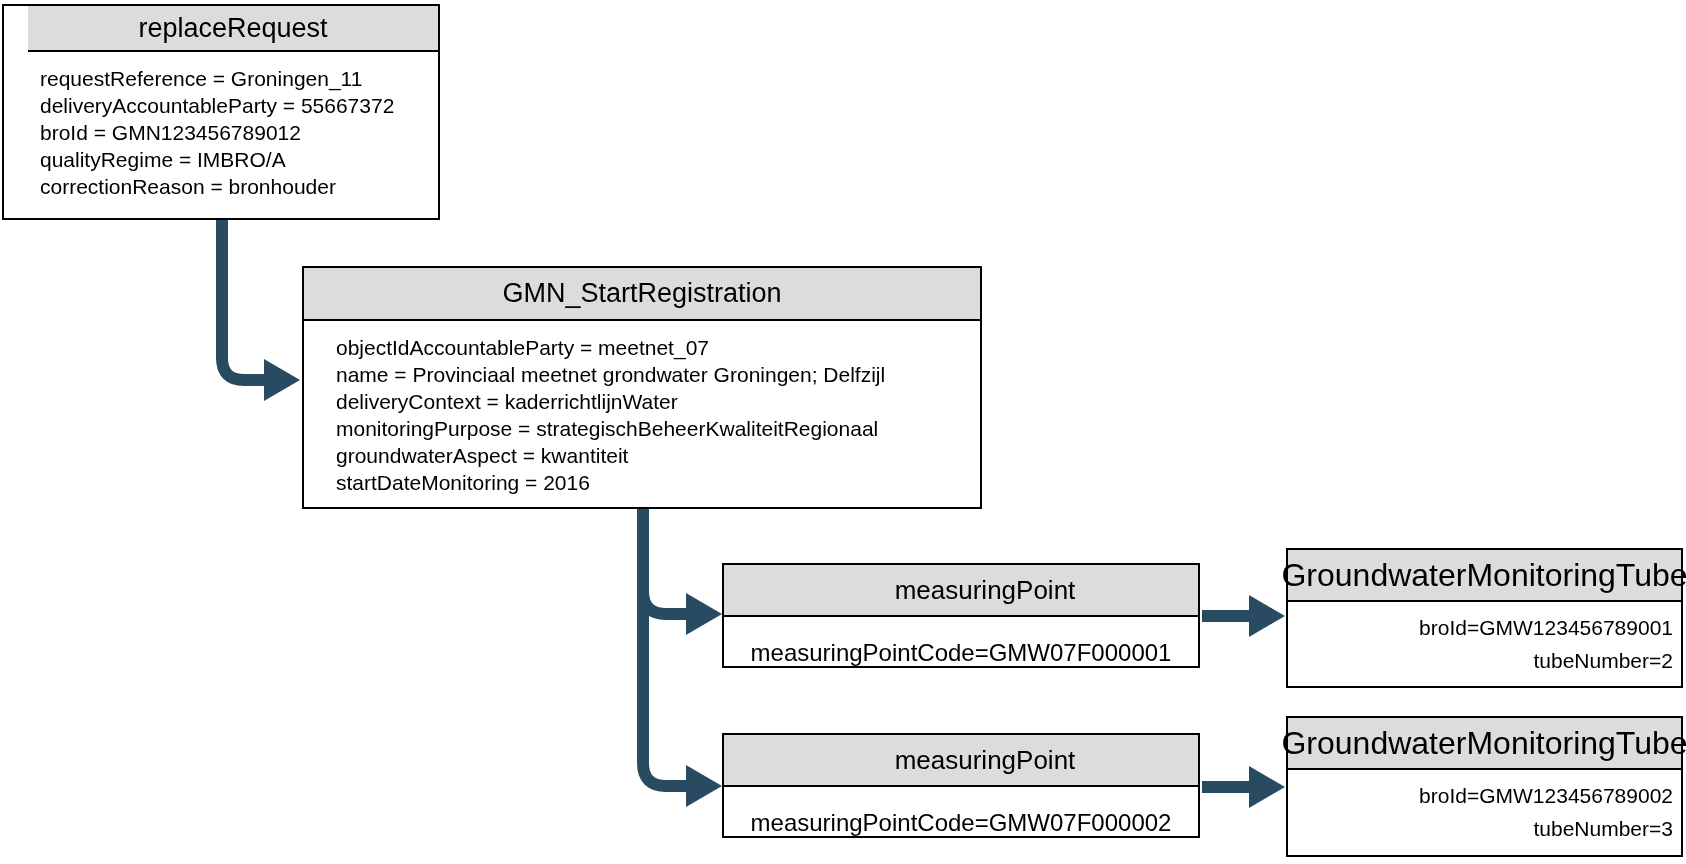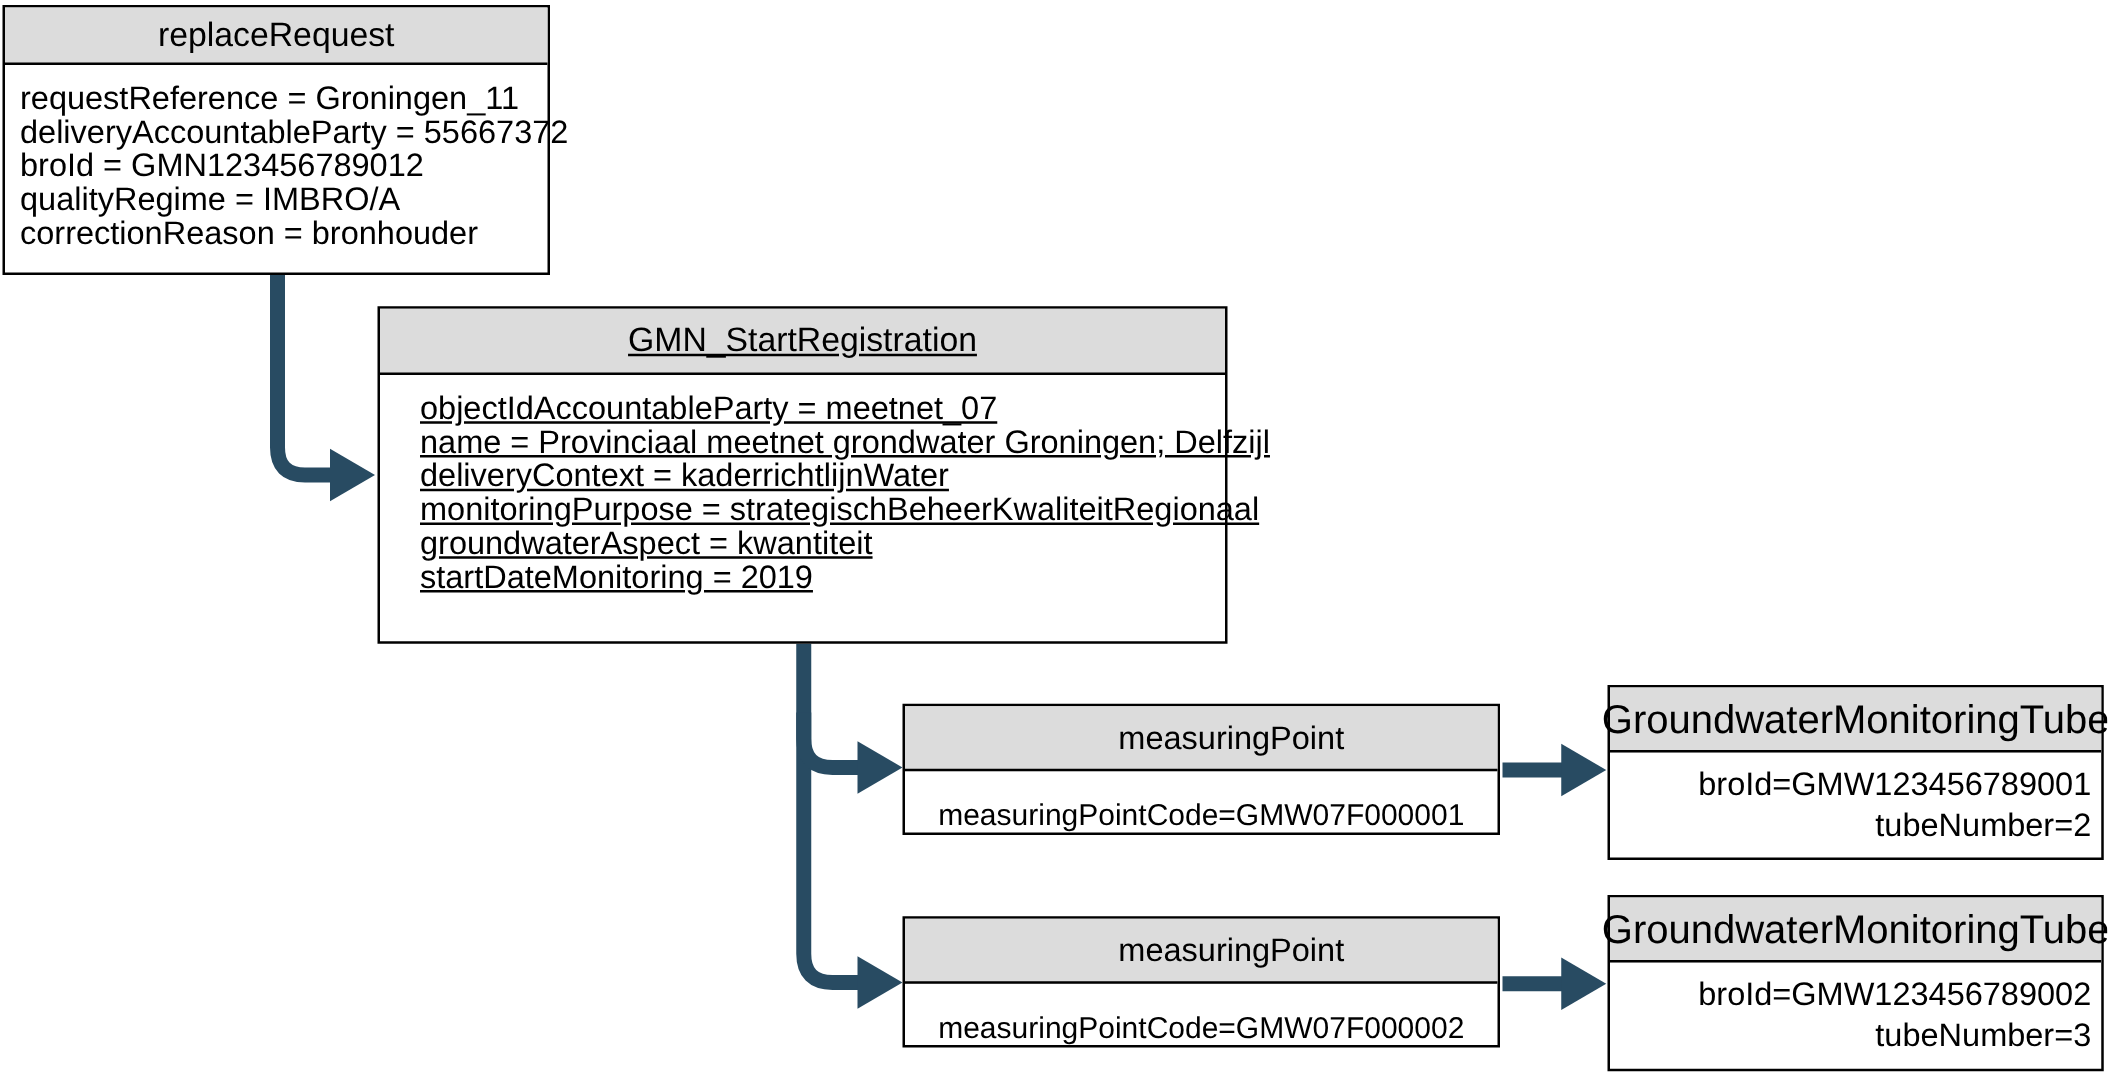--- a/index.html
+++ b/index.html
@@ -23,28 +23,28 @@
     position:absolute;box-sizing:border-box;
     border:2px solid var(--border);background:#fff;
   }
   .hdr{
     box-sizing:border-box;border-bottom:2px solid var(--border);
     background:var(--header_fill);
     display:flex;align-items:center;justify-content:center;
     font-size:27px;white-space:nowrap;
   }
   .bdy{
-    box-sizing:border-box;font-size:26px;line-height:27px;
+    box-sizing:border-box;font-size:21px;line-height:27px;
     padding:13px 10px 0 12px;white-space:nowrap;
   }
   
-  .n-a{left:2px;top:4px;width:438px;height:216px;}
+  .n-a{left:2px;top:4px;width:438px;height:216px;padding-left:24px;}
   .n-a .hdr{height:46px;}
   
-  .n-b{left:302px;top:245px;width:680px;height:270px;text-decoration:underline;}
+  .n-b{left:302px;top:266px;width:680px;height:243px;}
   .n-b .hdr{height:53px;}
   .n-b .bdy{padding-left:32px;}
   
   .n-c1{left:722px;top:563px;width:478px;height:105px;}
   .n-c2{left:722px;top:733px;width:478px;height:105px;}
   .n-c1 .hdr,.n-c2 .hdr{height:52px;font-size:26px;padding-left:48px;}
   .n-c1 .bdy,.n-c2 .bdy{
     height:49px;padding:0;display:flex;align-items:flex-end;justify-content:center;
     font-size:24px;
   }
@@ -94,21 +94,21 @@
   </div>
 
   <div class="node n-b">
     <div class="hdr">GMN_StartRegistration</div>
     <div class="bdy">
       <div>objectIdAccountableParty = meetnet_07</div>
       <div>name = Provinciaal meetnet grondwater Groningen; Delfzijl</div>
       <div>deliveryContext = kaderrichtlijnWater</div>
       <div>monitoringPurpose = strategischBeheerKwaliteitRegionaal</div>
       <div>groundwaterAspect = kwantiteit</div>
-      <div>startDateMonitoring = 2019</div>
+      <div>startDateMonitoring = 2016</div>
     </div>
   </div>
 
   <div class="node n-c1">
     <div class="hdr">measuringPoint</div>
     <div class="bdy">
       <div>measuringPointCode=GMW07F000001</div>
     </div>
   </div>
 

